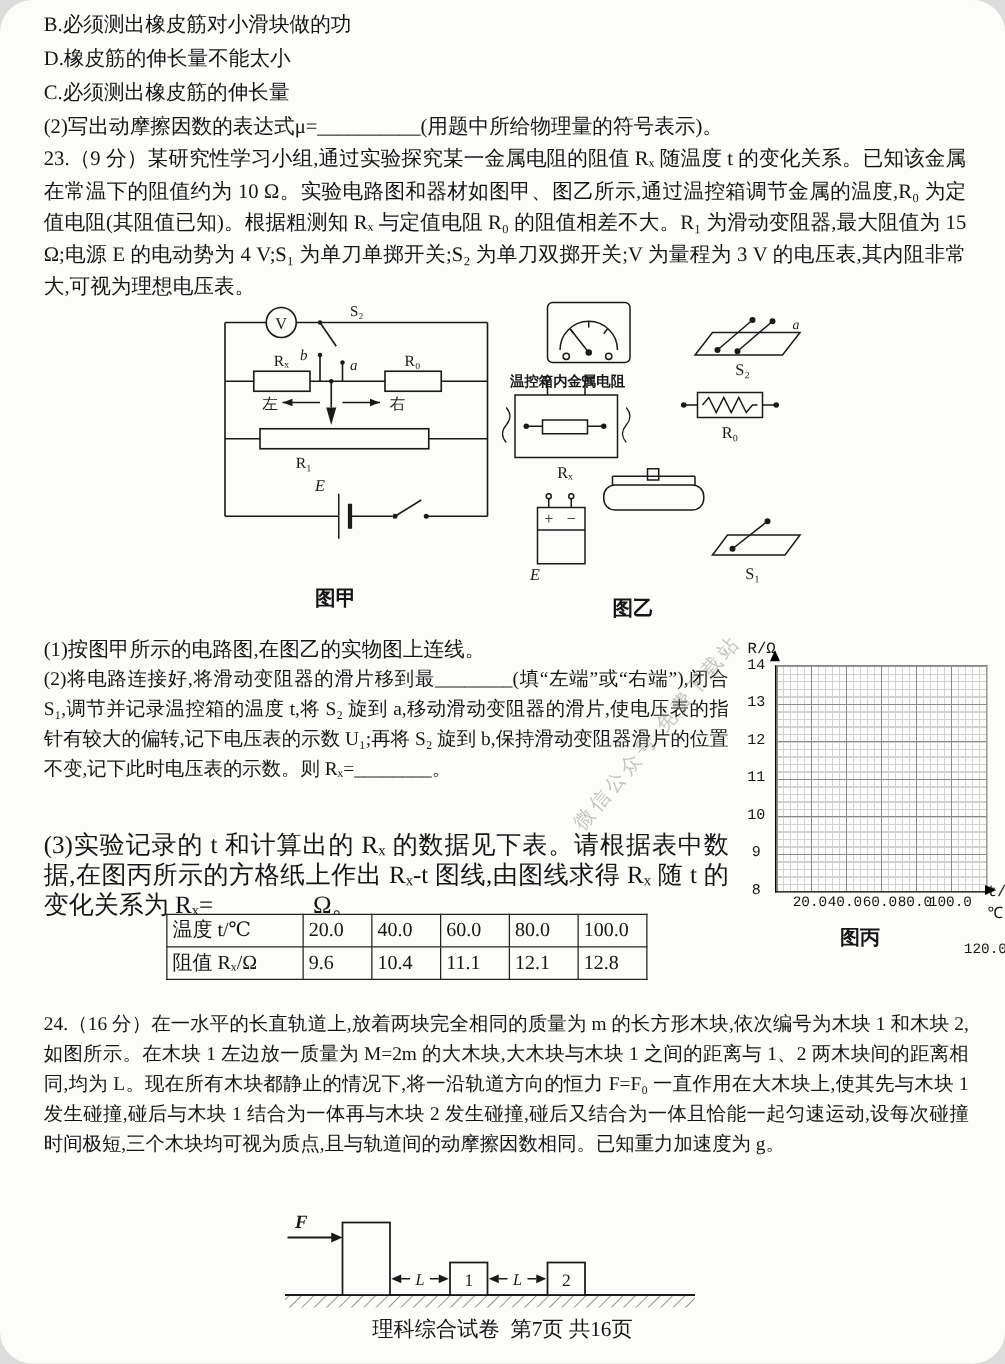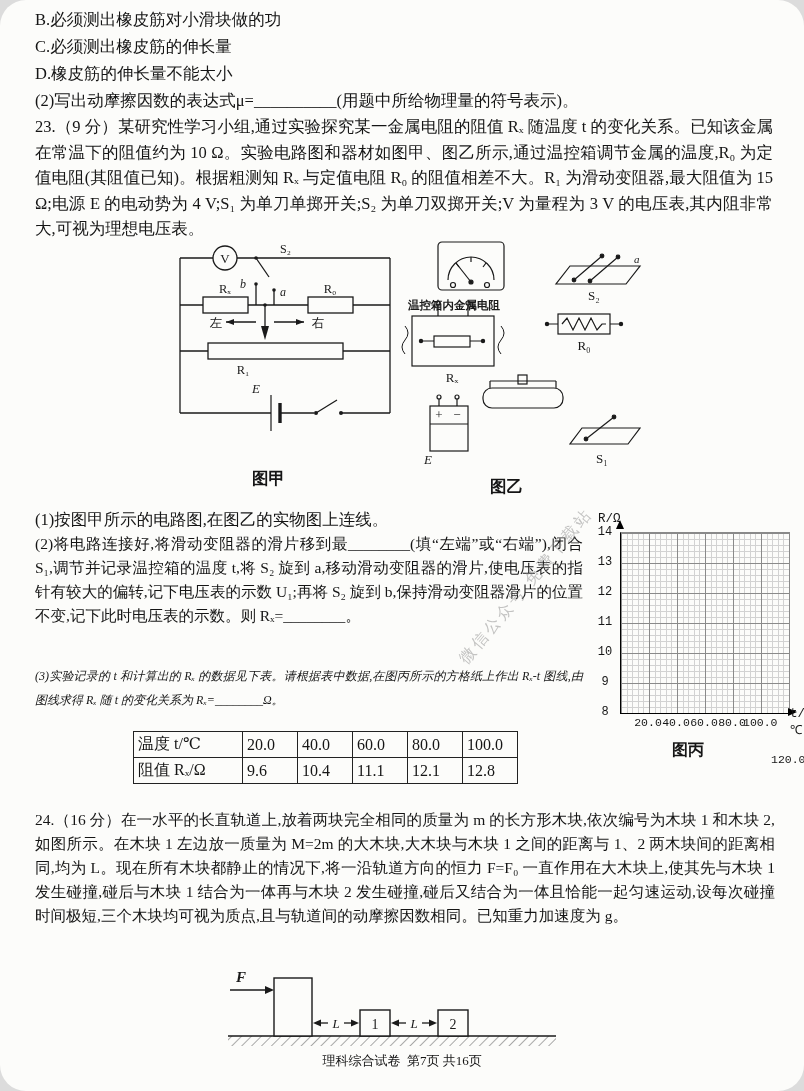--- a/index.html
+++ b/index.html
@@ -30,37 +30,37 @@
     border-top:4px solid transparent;border-bottom:4px solid transparent;border-left:9px solid #000;}
   .chart .ccap{position:absolute;left:84px;top:226px;font-weight:bold;font-size:16px;}
 
   
   table.vals{position:absolute;left:133px;top:731px;border-collapse:collapse;font-size:16px;}
   table.vals td{border:1.2px solid #222;height:25px;padding:0 4px;background:#fcfcfa;}
   table.vals td.lab{width:100px;}
   table.vals td.v{width:46px;}
 
   
-  .footer{position:absolute;left:0;top:1052px;width:100%;text-align:center;font-size:13px;white-space:pre;}
+  .footer{position:absolute;left:0;top:1052px;width:100%;text-align:center;font-size:17px;white-space:pre;}
   .badge{position:absolute;left:640px;top:1046px;height:40px;padding:0 14px 0 10px;border-radius:5px;
     background:#191919;display:flex;align-items:center;gap:9px;
     font-family:"Liberation Sans","DejaVu Sans",sans-serif;}
   .badge .bt{color:#fff;font-weight:bold;font-size:20px;letter-spacing:2px;}
   .diagwm{position:absolute;left:455px;top:655px;transform:rotate(-50deg);transform-origin:0 0;
     color:#8b8b8b;opacity:.5;font-size:16px;letter-spacing:3px;white-space:nowrap;}
 </style>
 </head>
 <body>
 
 <div class="page">
 
   <div class="txt" style="left:35px;top:6px;width:740px;">
     <div>B.必须测出橡皮筋对小滑块做的功</div>
+    <div>D.橡皮筋的伸长量不能太小</div>
     <div>C.必须测出橡皮筋的伸长量</div>
-    <div>D.橡皮筋的伸长量不能太小</div>
     <div>(2)写出动摩擦因数的表达式μ=__________(用题中所给物理量的符号表示)。</div>
   </div>
 
   <div class="txt just" style="left:35px;top:114px;width:738px;line-height:25.5px;">23.（9 分）某研究性学习小组,通过实验探究某一金属电阻的阻值 Rₓ 随温度 t 的变化关系。已知该金属在常温下的阻值约为 10 Ω。实验电路图和器材如图甲、图乙所示,通过温控箱调节金属的温度,R₀ 为定值电阻(其阻值已知)。根据粗测知 Rₓ 与定值电阻 R₀ 的阻值相差不大。R₁ 为滑动变阻器,最大阻值为 15 Ω;电源 E 的电动势为 4 V;S₁ 为单刀单掷开关;S₂ 为单刀双掷开关;V 为量程为 3 V 的电压表,其内阻非常大,可视为理想电压表。</div>
 
   <svg style="left:168px;top:243px;" width="235" height="225" viewBox="0 0 235 225">
     <g stroke="#1a1a1a" stroke-width="1.3" fill="none">
       <path d="M12,15 V170"></path>
         <path d="M222,15 V170"></path>
       <path d="M12,15 H45"></path>
@@ -170,21 +170,21 @@
     <text x="186" y="114" text-anchor="middle" font-size="13">R₀</text>
     <text x="41" y="183" text-anchor="middle" font-size="13">+</text>
     <text x="59" y="183" text-anchor="middle" font-size="13">−</text>
     <text x="26" y="228" font-size="13" font-style="italic">E</text>
     <text x="204" y="227" text-anchor="middle" font-size="13">S₁</text>
   </svg>
   <div class="cap" style="left:490px;top:476px;">图乙</div>
 
   <div class="txt" style="left:35px;top:506px;width:740px;">(1)按图甲所示的电路图,在图乙的实物图上连线。</div>
   <div class="txt just" style="left:35px;top:532px;width:548px;font-size:15.5px;line-height:24px;">(2)将电路连接好,将滑动变阻器的滑片移到最________(填“左端”或“右端”),闭合 S₁,调节并记录温控箱的温度 t,将 S₂ 旋到 a,移动滑动变阻器的滑片,使电压表的指针有较大的偏转,记下电压表的示数 U₁;再将 S₂ 旋到 b,保持滑动变阻器滑片的位置不变,记下此时电压表的示数。则 Rₓ=________。</div>
-  <div class="txt just" style="left:35px;top:664px;width:548px;font-size:12px;line-height:24px;font-style:italic;">(3)实验记录的 t 和计算出的 Rₓ 的数据见下表。请根据表中数据,在图丙所示的方格纸上作出 Rₓ-t 图线,由图线求得 Rₓ 随 t 的变化关系为 Rₓ=________Ω。</div>
+  <div class="txt just" style="left:35px;top:664px;width:548px;font-size:20px;line-height:24px;">(3)实验记录的 t 和计算出的 Rₓ 的数据见下表。请根据表中数据,在图丙所示的方格纸上作出 Rₓ-t 图线,由图线求得 Rₓ 随 t 的变化关系为 Rₓ=________Ω。</div>
 
   <div class="chart">
     <span class="ylab">R/Ω</span>
     <div class="arrow-up"></div>
     <div class="grid"></div>
     <div class="arrow-right"></div>
     <span class="ytick" style="top:11px;">14</span>
     <span class="ytick" style="top:41px;">13</span>
     <span class="ytick" style="top:71px;">12</span>
     <span class="ytick" style="top:101px;">11</span>

